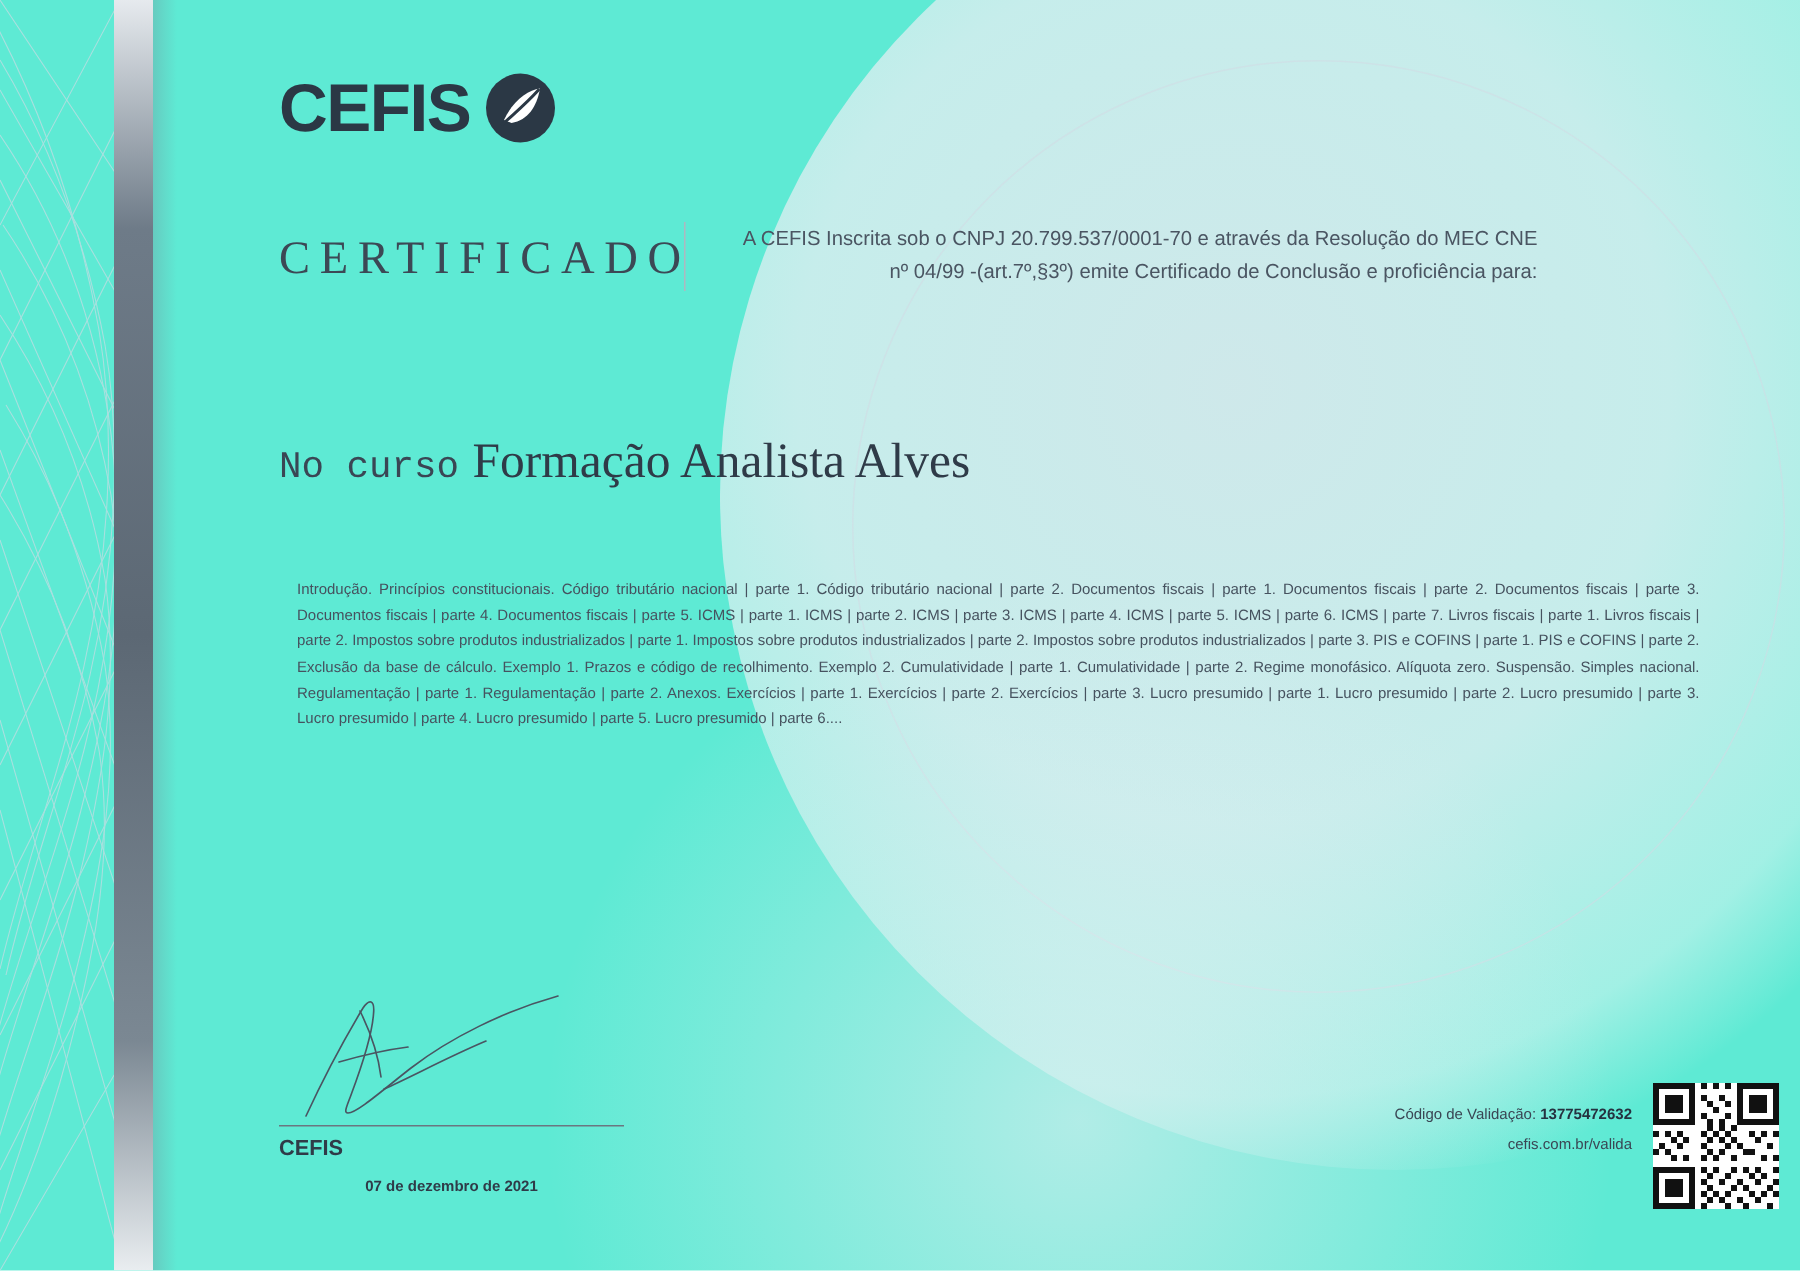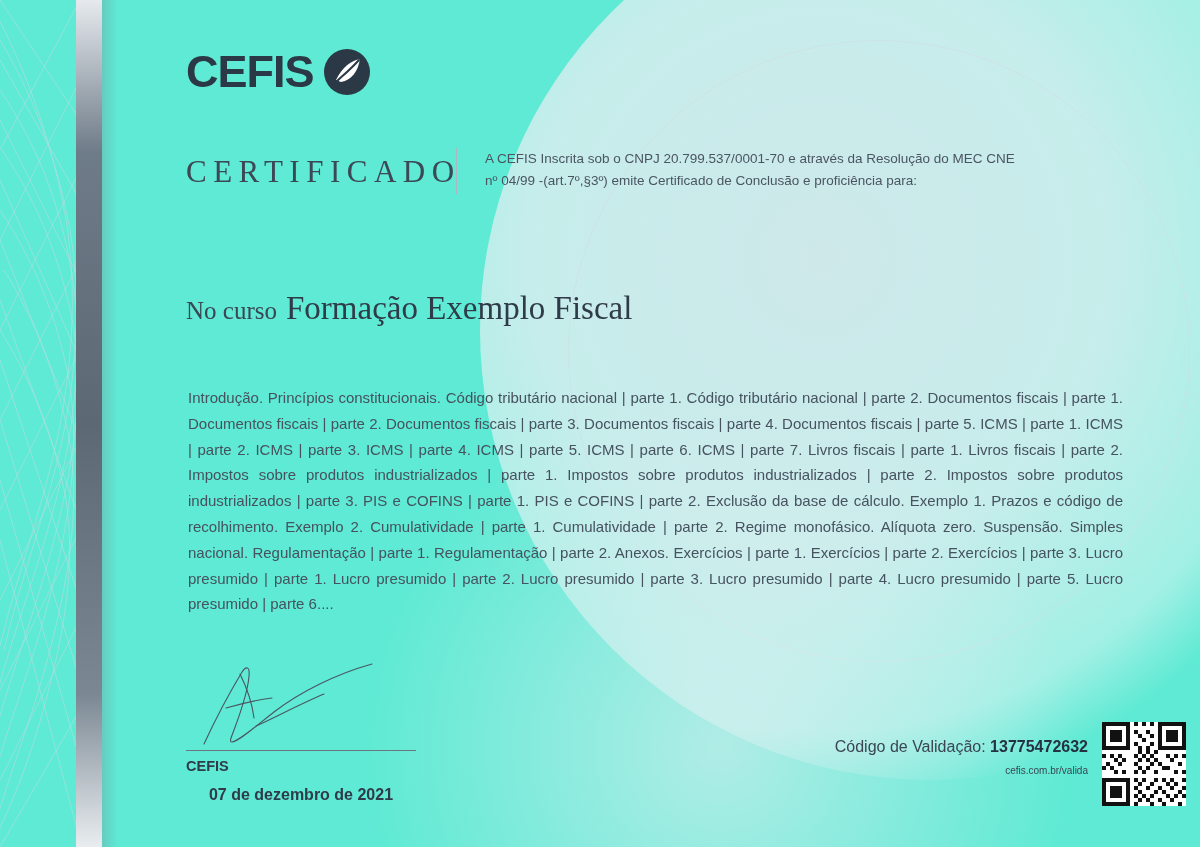--- a/index.html
+++ b/index.html
@@ -135,20 +135,21 @@
     width: 1px;
     height: 46px;
     background: #aeb7c0;
     margin: 0 28px 0 0;
   }
   .head-text {
     font-size: 13.5px;
     line-height: 1.65;
     color: #4a5562;
     max-width: 540px;
+    text-align: right;
   }
 
   
   .student-name {
     position: absolute;
     left: 0;
     top: 212px;
     font-family: "Liberation Serif", serif;
     font-size: 58px;
     color: #2f3b48;
@@ -158,21 +159,21 @@
 
   
   .course-line {
     position: absolute;
     left: 0;
     top: 290px;
     display: flex;
     align-items: baseline;
   }
   .course-prefix {
-    font-family: Liberation Serif, serif;
+    font-family: Liberation Mono, monospace;
     font-size: 25px;
     color: #3a4654;
     margin-right: 9px;
   }
   .course-name {
     font-family: "Liberation Serif", serif;
     font-size: 33px;
     color: #2f3b48;
   }
 
@@ -182,24 +183,24 @@
     left: 0;
     top: 338px;
     font-size: 17px;
     color: #3a4654;
   }
   .duration-line b { font-weight: bold; color: #2f3b48; }
 
   
   .topics {
     position: absolute;
-    left: 2px;
+    left: 12px;
     top: 385px;
     width: 935px;
-    font-size: 15px;
+    font-size: 10px;
     line-height: 1.72;
     color: #46525f;
     text-align: justify;
   }
 
   
   .sig-block {
     position: absolute;
     left: 0;
     top: 668px;
@@ -225,34 +226,34 @@
     font-size: 14.5px;
     font-weight: bold;
     color: #2f3b48;
   }
   .sig-date {
     position: absolute;
     left: 0;
     top: 118px;
     width: 230px;
     text-align: center;
-    font-size: 16px;
+    font-size: 10px;
     font-weight: bold;
     color: #2f3b48;
   }
 
   
   .valid-block {
     position: absolute;
     right: 112px;
     top: 738px;
     text-align: right;
   }
   .valid-code {
-    font-size: 16px;
+    font-size: 10px;
     color: #3a4654;
   }
   .valid-code b { font-weight: bold; color: #253240; }
   .valid-url {
     margin-top: 9px;
     font-size: 10px;
     color: #3a4654;
   }
 
   .qr-wrap {
@@ -305,21 +306,21 @@
 
     <div class="head-row">
       <div class="cert-word">CERTIFICADO</div>
       <div class="head-divider"></div>
       <div class="head-text">A CEFIS Inscrita sob o CNPJ 20.799.537/0001-70 e através da Resolução do MEC CNE nº 04/99 -(art.7º,§3º) emite Certificado de Conclusão e proficiência para:</div>
     </div>
 
 
     <div class="course-line">
       <span class="course-prefix">No curso</span>
-      <span class="course-name">Formação Exemplo Fiscal</span>
+      <span class="course-name">Formação Analista Alves</span>
     </div>
 
 
     <div class="topics">Introdução. Princípios constitucionais. Código tributário nacional | parte 1. Código tributário nacional | parte 2. Documentos fiscais | parte 1. Documentos fiscais | parte 2. Documentos fiscais | parte 3. Documentos fiscais | parte 4. Documentos fiscais | parte 5. ICMS | parte 1. ICMS | parte 2. ICMS | parte 3. ICMS | parte 4. ICMS | parte 5. ICMS | parte 6. ICMS | parte 7. Livros fiscais | parte 1. Livros fiscais | parte 2. Impostos sobre produtos industrializados | parte 1. Impostos sobre produtos industrializados | parte 2. Impostos sobre produtos industrializados | parte 3. PIS e COFINS | parte 1. PIS e COFINS | parte 2. Exclusão da base de cálculo. Exemplo 1. Prazos e código de recolhimento. Exemplo 2. Cumulatividade | parte 1. Cumulatividade | parte 2. Regime monofásico. Alíquota zero. Suspensão. Simples nacional. Regulamentação | parte 1. Regulamentação | parte 2. Anexos. Exercícios | parte 1. Exercícios | parte 2. Exercícios | parte 3. Lucro presumido | parte 1. Lucro presumido | parte 2. Lucro presumido | parte 3. Lucro presumido | parte 4. Lucro presumido | parte 5. Lucro presumido | parte 6....</div>
 
     <div class="sig-block">
       <span class="sig-svg">
         <svg width="240" height="95" viewBox="0 0 240 95">
           <g fill="none" stroke="#4a5562" stroke-width="1.1" stroke-linecap="round">
             <path d="M8 88 C20 62 34 36 46 16 C50 10 54 10 53 20 C52 34 44 58 38 74 C35 82 33 86 36 86 C42 86 60 70 78 56 C104 36 140 18 176 8"></path>

